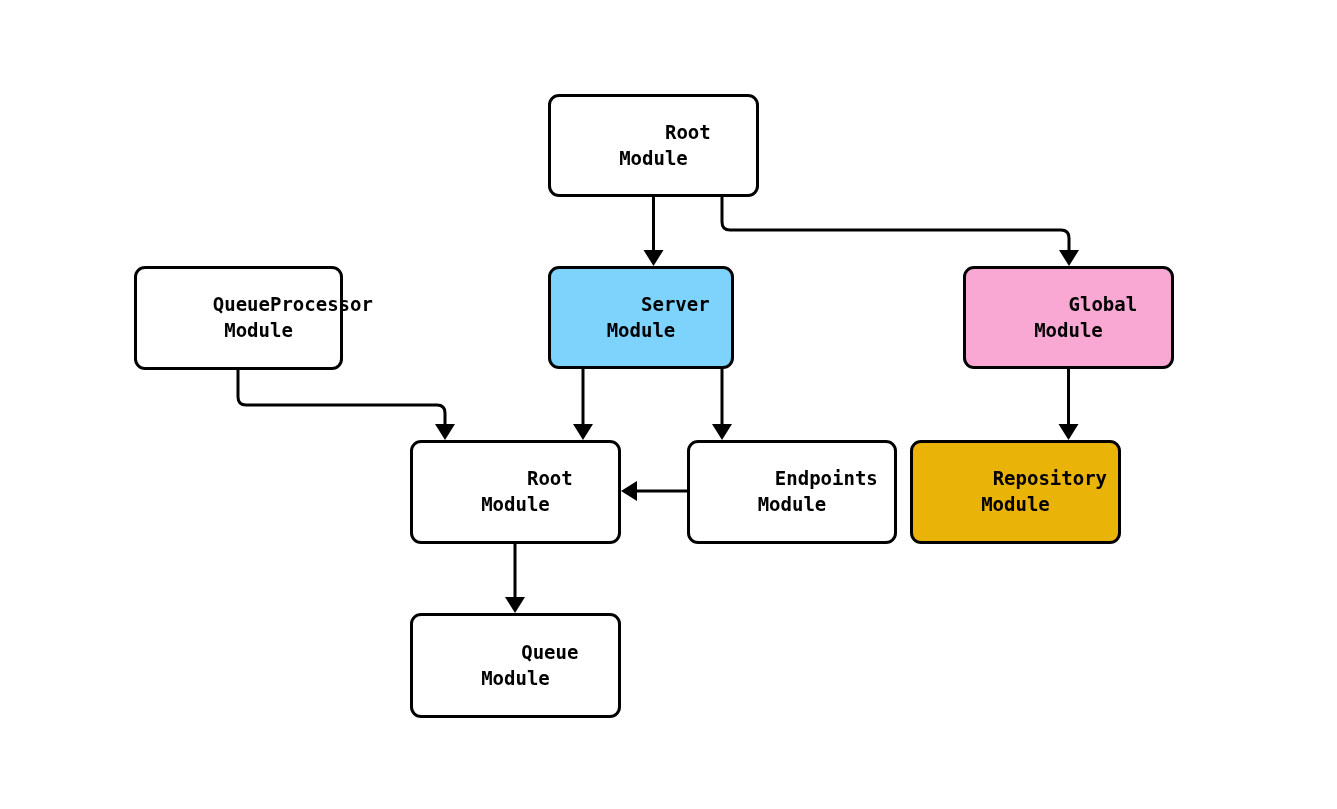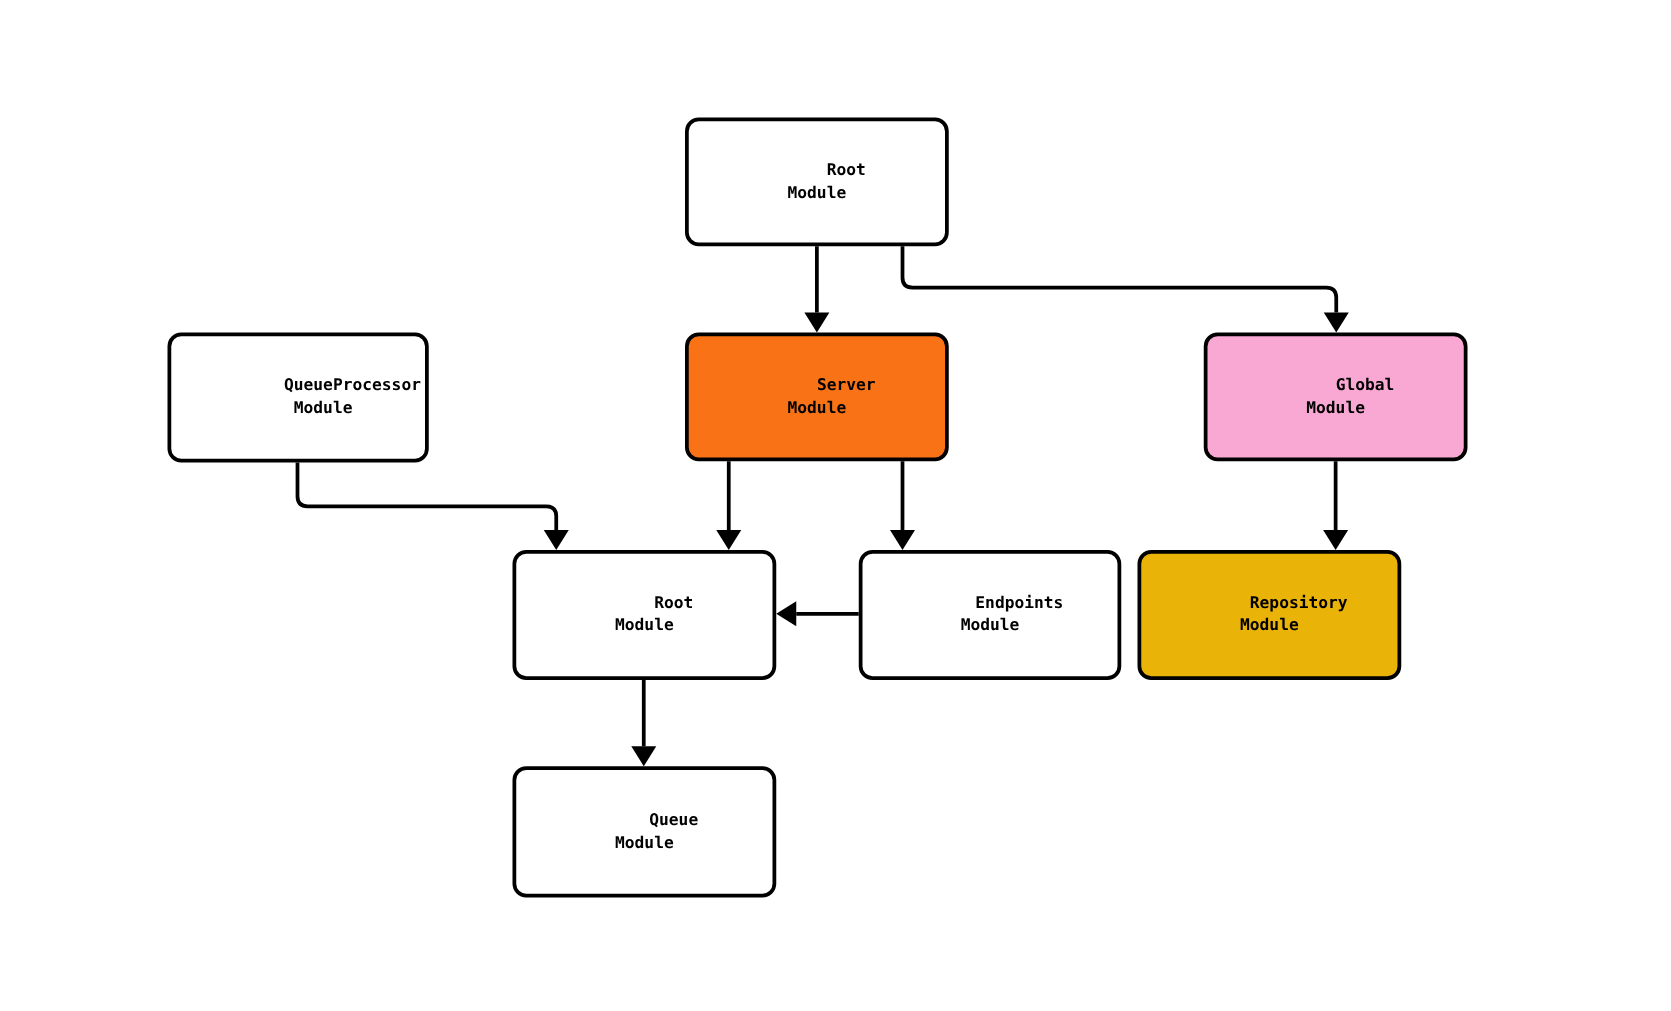--- a/index.html
+++ b/index.html
@@ -33,21 +33,21 @@
     border: 3px solid #000000;
     border-radius: 11px;
     display: flex;
     flex-direction: column;
     align-items: center;
     justify-content: center;
     z-index: 2;
   }
   .node-label {
     font-family: "DejaVu Sans Mono", "Liberation Mono", monospace;
-    font-size: 13px;
+    font-size: 19px;
     font-weight: bold;
     color: #000000;
     line-height: 1.35;
     text-align: center;
     white-space: pre;
     letter-spacing: 0px;
   }
 </style>
 </head>
 <body>
@@ -82,21 +82,21 @@
       <span>Root</span><br><span>Module</span>
     </div>
   </div>
 
   <div class="node" style="left: 134px; top: 266px; width: 209px; height: 104px; border-color: rgb(0, 0, 0); border-width: 3px; background: rgb(255, 255, 255); padding-left: 40px;">
     <div class="node-label">
       <span>QueueProcessor</span><br><span>Module</span>
     </div>
   </div>
 
-  <div class="node" style="left: 548px; top: 266px; width: 211px; height: 103px; border-color: rgb(0, 0, 0); border-width: 3px; background: #f97316;">
+  <div class="node" style="left: 548px; top: 266px; width: 186px; height: 103px; border-color: rgb(0, 0, 0); border-width: 3px; background: #7dd3fc;">
     <div class="node-label">
       <span>Server</span><br><span>Module</span>
     </div>
   </div>
 
   <div class="node" style="left: 963px; top: 266px; width: 211px; height: 103px; border-color: rgb(0, 0, 0); border-width: 3px; background: #f9a8d4;">
     <div class="node-label">
       <span>Global</span><br><span>Module</span>
     </div>
   </div>

